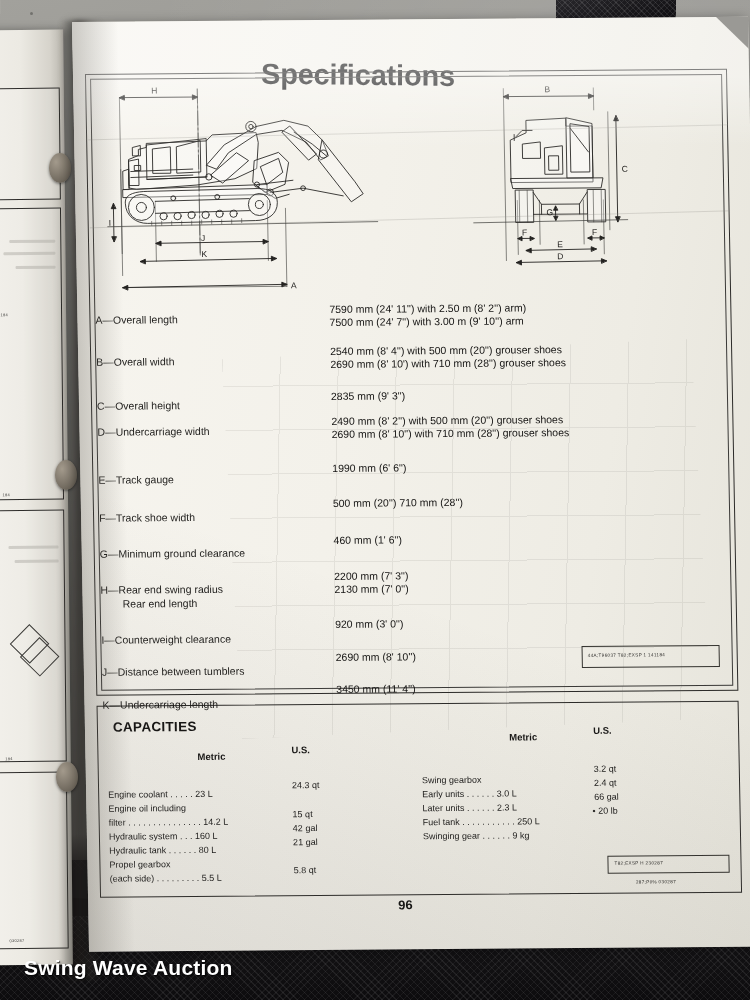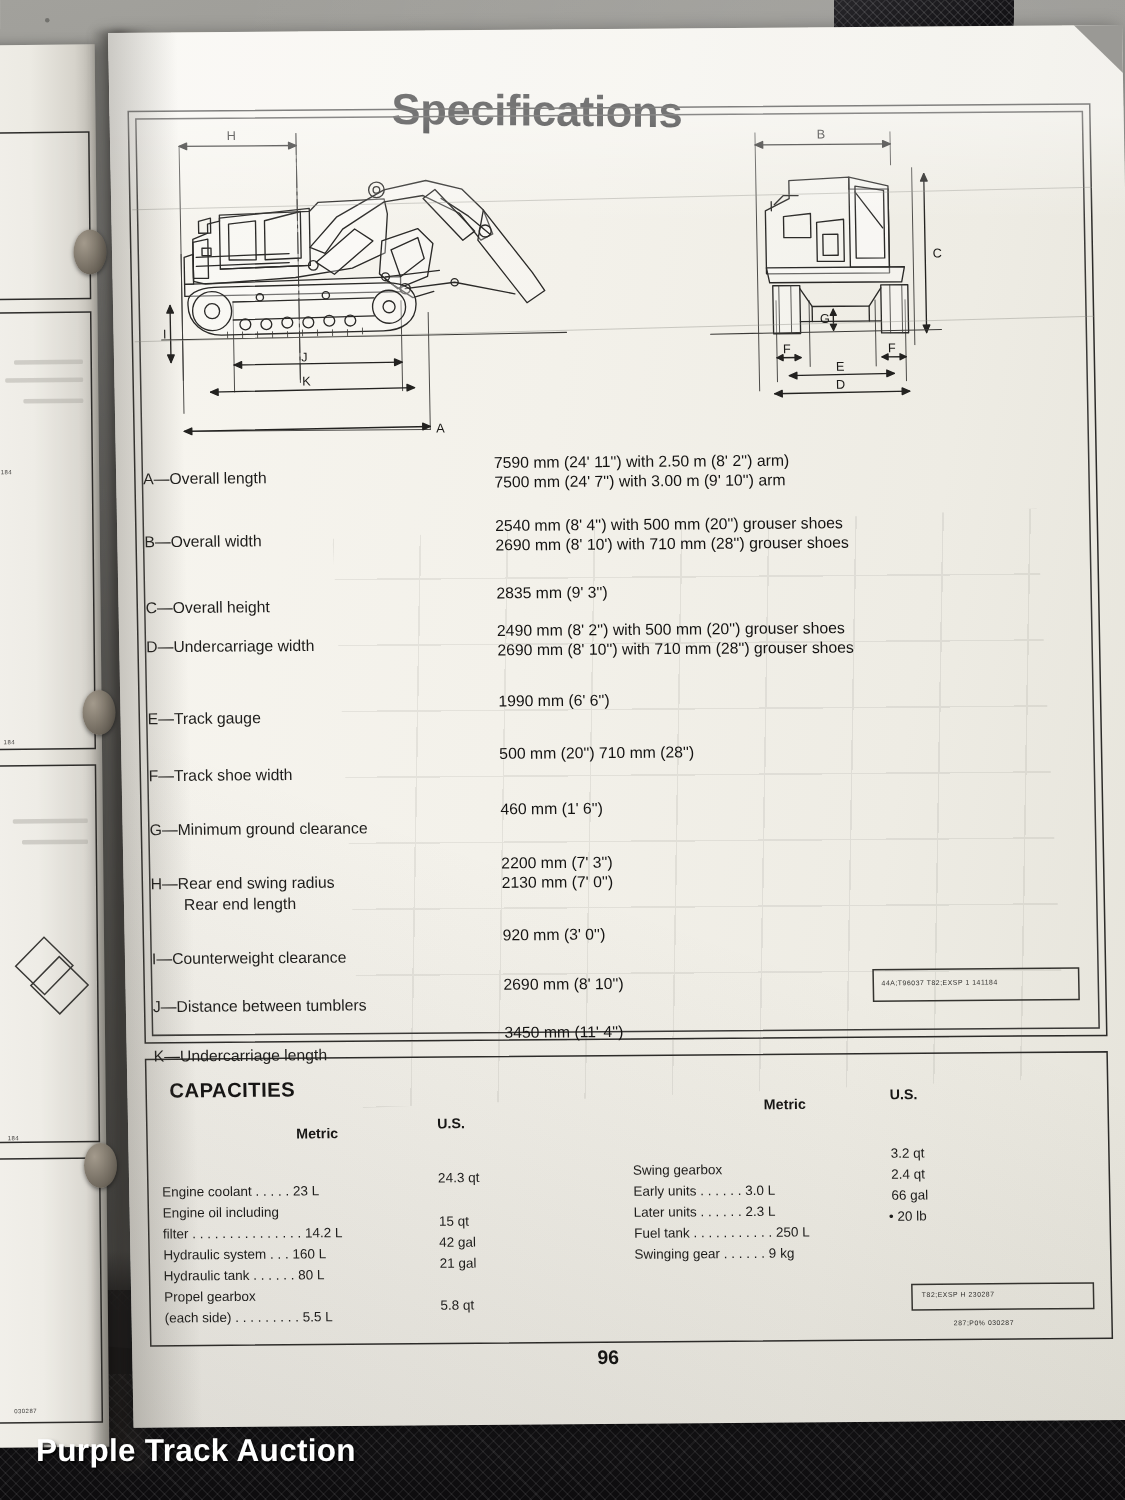--- a/index.html
+++ b/index.html
@@ -562,13 +562,13 @@
   <div class="code-box" style="left:520px;top:838px;width:120px;height:16px;"></div>
   <div class="code" style="left:527px;top:843px;">T82;EXSP  H  230287</div>
   <div class="code" style="left:548px;top:862px;">287;P0%  030287</div>
 
   <div id="page-num">96</div>
 
   <div id="page-shade"></div>
   <div id="page-corner"></div>
 </div>
 
-<div id="watermark">Purple Track Auction</div>
+<div id="watermark">Swing Wave Auction</div>
 
 </body></html>

